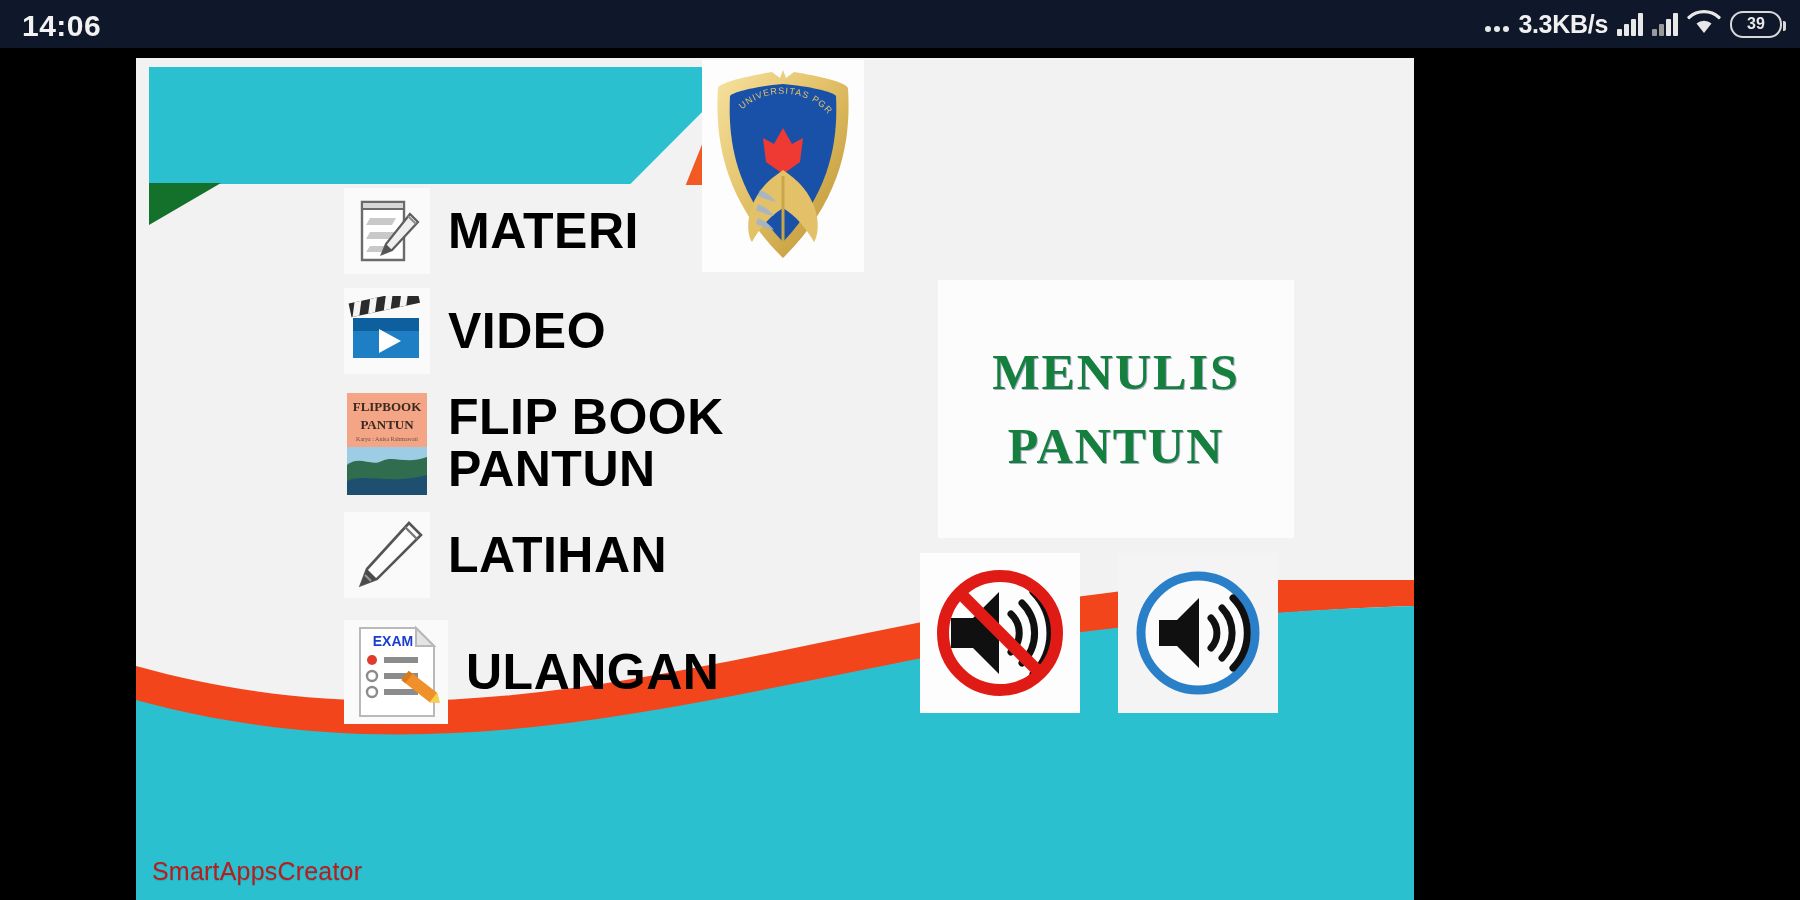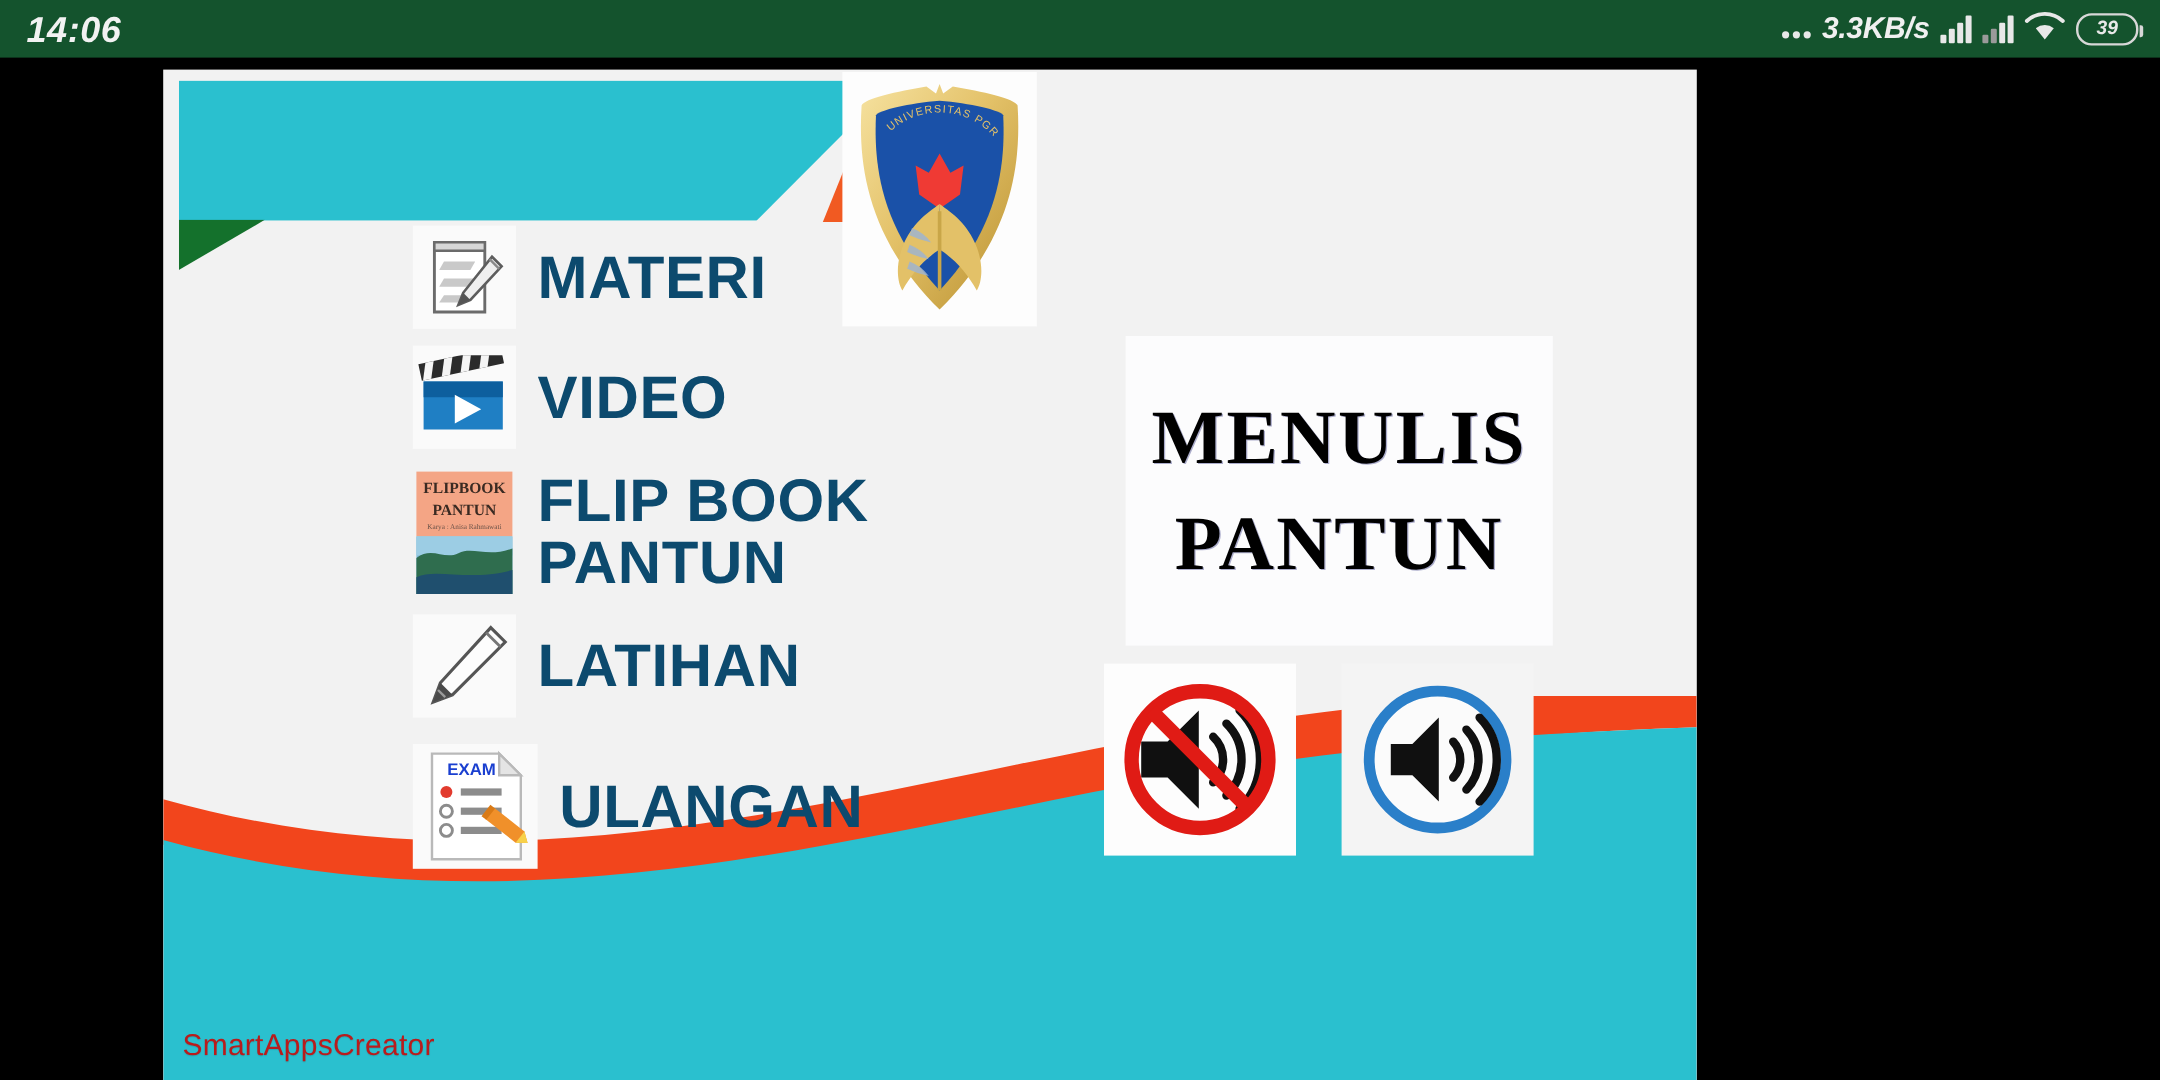--- a/index.html
+++ b/index.html
@@ -8,24 +8,23 @@
     width: 1800px; height: 900px;
     background: #000;
     font-family: "Liberation Sans", sans-serif;
     overflow: hidden;
   }
 
   
   #status-bar {
     position: absolute; top: 0; left: 0;
     width: 1800px; height: 48px;
-    background: #14532d; color: #fff;
+    background: #0f172a; color: #fff;
     display: flex; align-items: center;
     z-index: 50;
-    font-style: italic;
   }
   #status-clock {
     position: absolute; left: 22px; top: 9px;
     font-size: 30px; font-weight: bold; letter-spacing: .5px;
     color: #f2f2f2;
   }
   #status-right {
     position: absolute; right: 18px; top: 4px;
     display: flex; align-items: center; gap: 9px; height: 40px;
   }
@@ -103,41 +102,41 @@
   #title-block {
     position: absolute; left: 802px; top: 222px;
     width: 356px; height: 258px;
     background: #fcfcfd;
     display: flex; flex-direction: column;
     align-items: center; justify-content: center; gap: 24px;
     z-index: 6;
   }
   .title-line {
     font-family: "Liberation Serif", serif;
-    font-size: 64px; font-weight: bold;
-    color: #000000;
+    font-size: 50px; font-weight: bold;
+    color: #15803d;
     letter-spacing: 2px;
     line-height: 1;
     text-shadow: 1px 1px 0 rgba(20,22,110,.35);
     white-space: nowrap;
   }
 
   
   #menu { position: absolute; left: 208px; top: 130px; width: 600px; z-index: 7; }
   .menu-item {
     display: flex; align-items: center; gap: 18px;
     margin-bottom: 14px; cursor: pointer;
   }
   .menu-icon {
     width: 86px; height: 86px; flex: 0 0 86px;
     display: flex; align-items: center; justify-content: center;
     background: #fafafa;
   }
   .menu-label {
-    font-size: 50px; font-weight: bold; color: #0c4a6e;
+    font-size: 50px; font-weight: bold; color: #000000;
     letter-spacing: .5px; line-height: 1.04;
   }
   #item-flipbook .menu-icon { height: 110px; flex-basis: 86px; background: transparent; align-items: center; }
   #item-flipbook .menu-label { max-width: 330px; }
   #item-ulangan { margin-top: 22px; }
   #item-ulangan .menu-icon { width: 104px; flex: 0 0 104px; height: 104px; }
 
   
   #sound-controls {
     position: absolute; left: 784px; top: 495px;

